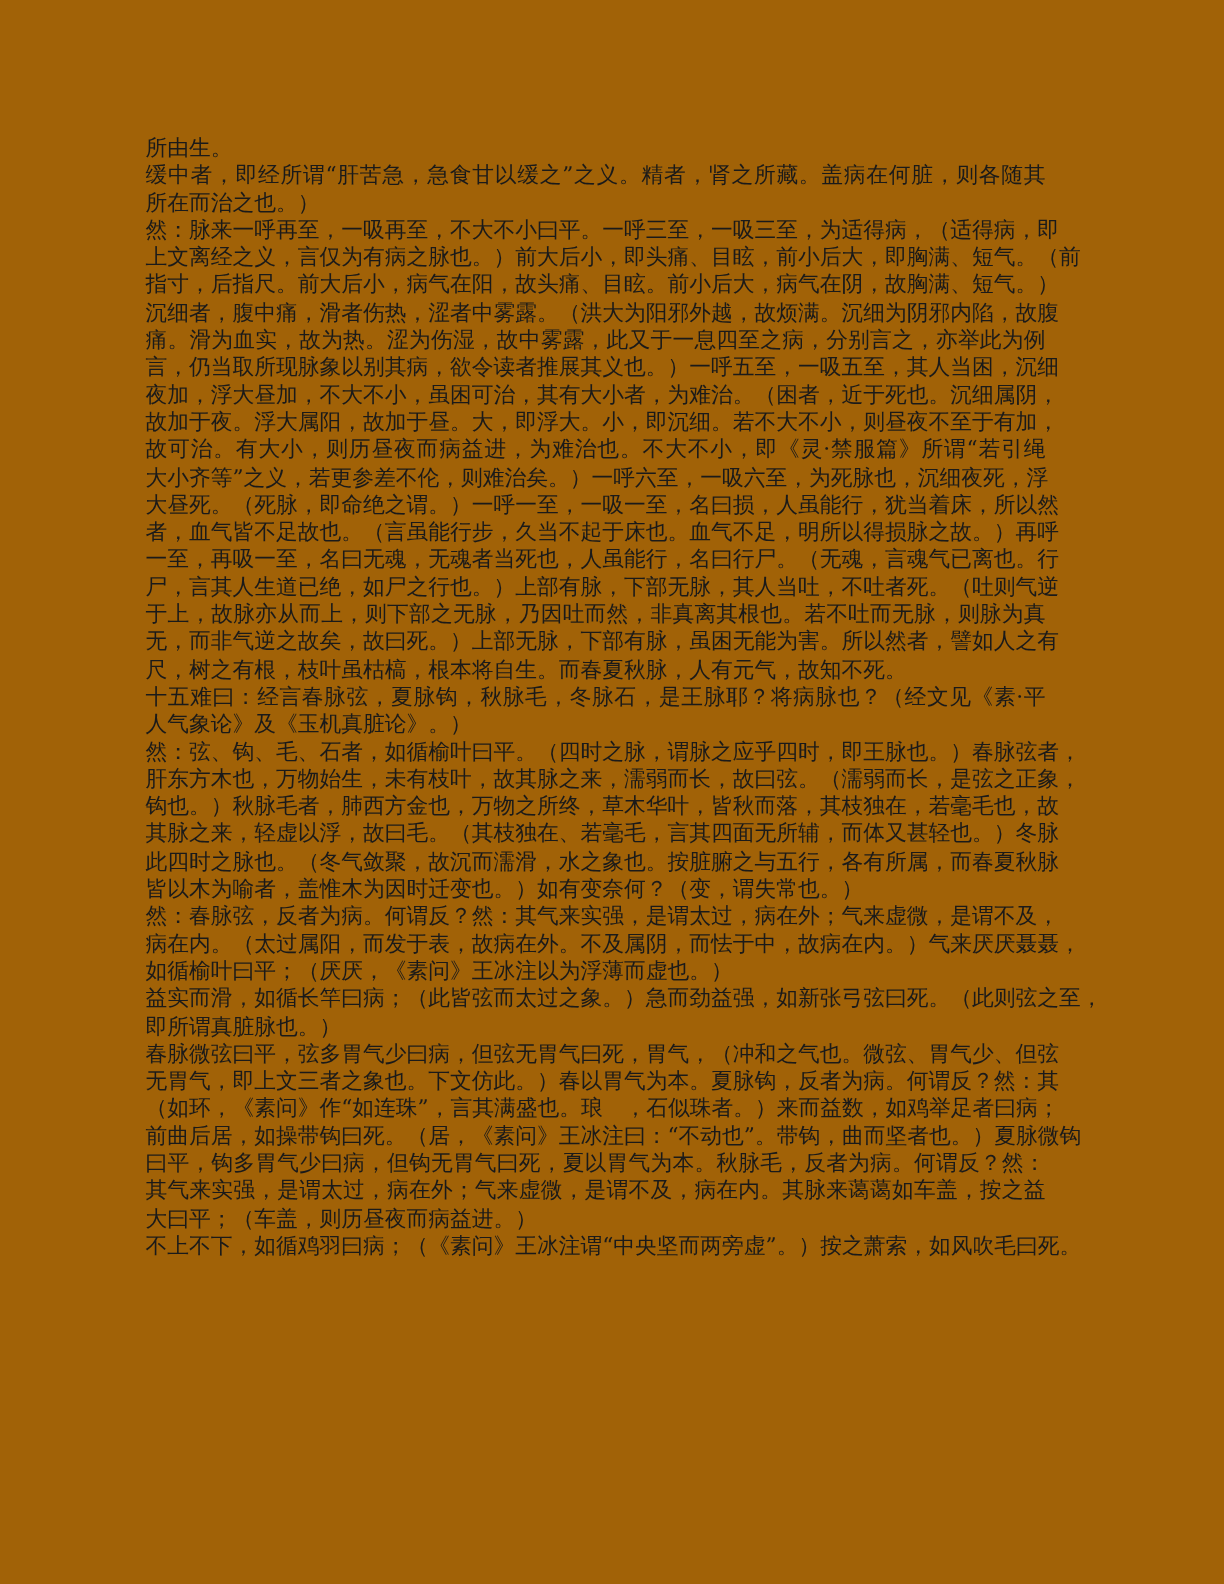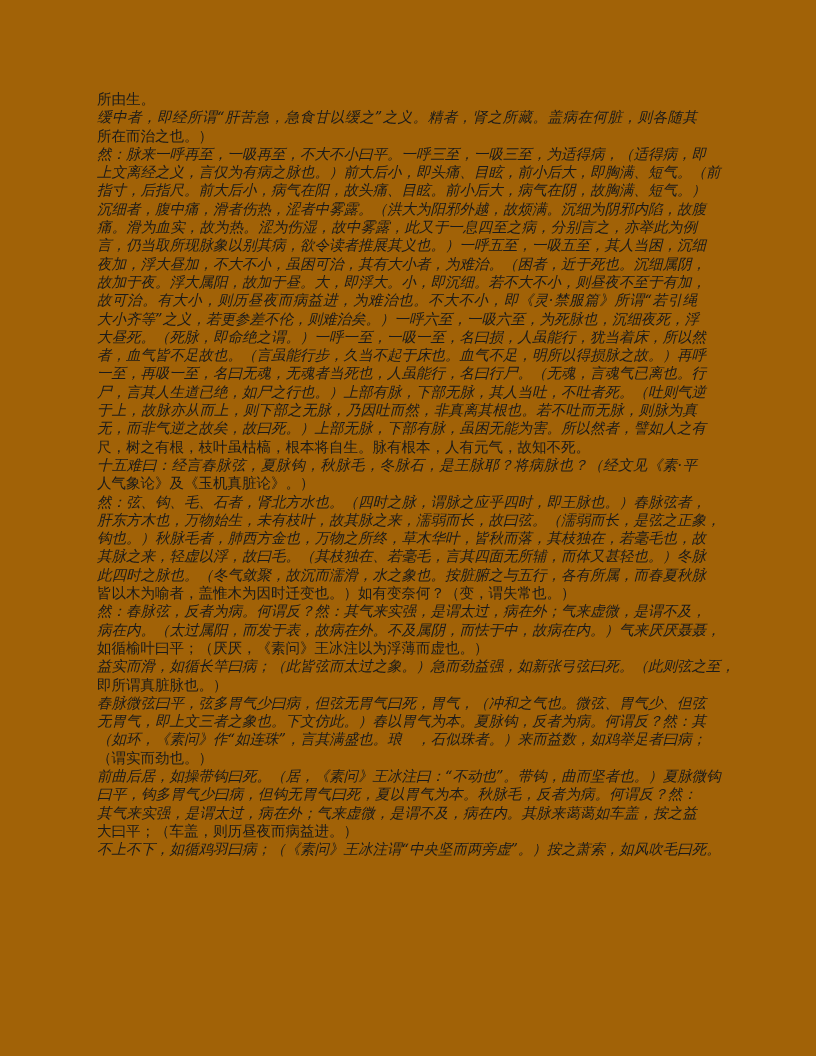--- a/index.html
+++ b/index.html
@@ -30,21 +30,20 @@
   .para { margin: 0; padding: 0; }
   .line {
     height: 18.3px;
     white-space: nowrap;
     overflow: visible;
     text-align: left;
   }
   .line.fill {
     text-align: justify;
     text-align-last: justify;
-    font-style: italic;
   }
 </style>
 </head>
 <body>
 
 <div class="page">
   <div class="text-block" style="color: rgb(26, 26, 26);">
       <div class="para">
         <div class="line">所由生。</div>
       </div>
@@ -62,48 +61,47 @@
         <div class="line fill">夜加，浮大昼加，不大不小，虽困可治，其有大小者，为难治。（困者，近于死也。沉细属阴，</div>
         <div class="line fill">故加于夜。浮大属阳，故加于昼。大，即浮大。小，即沉细。若不大不小，则昼夜不至于有加，</div>
         <div class="line fill">故可治。有大小，则历昼夜而病益进，为难治也。不大不小，即《灵·禁服篇》所谓“若引绳</div>
         <div class="line fill">大小齐等”之义，若更参差不伦，则难治矣。）一呼六至，一吸六至，为死脉也，沉细夜死，浮</div>
         <div class="line fill">大昼死。（死脉，即命绝之谓。）一呼一至，一吸一至，名曰损，人虽能行，犹当着床，所以然</div>
         <div class="line fill">者，血气皆不足故也。（言虽能行步，久当不起于床也。血气不足，明所以得损脉之故。）再呼</div>
         <div class="line fill">一至，再吸一至，名曰无魂，无魂者当死也，人虽能行，名曰行尸。（无魂，言魂气已离也。行</div>
         <div class="line fill">尸，言其人生道已绝，如尸之行也。）上部有脉，下部无脉，其人当吐，不吐者死。（吐则气逆</div>
         <div class="line fill">于上，故脉亦从而上，则下部之无脉，乃因吐而然，非真离其根也。若不吐而无脉，则脉为真</div>
         <div class="line fill">无，而非气逆之故矣，故曰死。）上部无脉，下部有脉，虽困无能为害。所以然者，譬如人之有</div>
-        <div class="line">尺，树之有根，枝叶虽枯槁，根本将自生。脉有根本，人有元气，故知不死。</div>
+        <div class="line">尺，树之有根，枝叶虽枯槁，根本将自生。而春夏秋脉，人有元气，故知不死。</div>
       </div>
       <div class="para">
         <div class="line fill">十五难曰：经言春脉弦，夏脉钩，秋脉毛，冬脉石，是王脉耶？将病脉也？（经文见《素·平</div>
         <div class="line">人气象论》及《玉机真脏论》。）</div>
       </div>
       <div class="para">
-        <div class="line fill">然：弦、钩、毛、石者，肾北方水也。（四时之脉，谓脉之应乎四时，即王脉也。）春脉弦者，</div>
+        <div class="line fill">然：弦、钩、毛、石者，如循榆叶曰平。（四时之脉，谓脉之应乎四时，即王脉也。）春脉弦者，</div>
         <div class="line fill">肝东方木也，万物始生，未有枝叶，故其脉之来，濡弱而长，故曰弦。（濡弱而长，是弦之正象，</div>
         <div class="line fill">钩也。）秋脉毛者，肺西方金也，万物之所终，草木华叶，皆秋而落，其枝独在，若毫毛也，故</div>
         <div class="line fill">其脉之来，轻虚以浮，故曰毛。（其枝独在、若毫毛，言其四面无所辅，而体又甚轻也。）冬脉</div>
         <div class="line fill">此四时之脉也。（冬气敛聚，故沉而濡滑，水之象也。按脏腑之与五行，各有所属，而春夏秋脉</div>
         <div class="line">皆以木为喻者，盖惟木为因时迁变也。）如有变奈何？（变，谓失常也。）</div>
       </div>
       <div class="para">
         <div class="line fill">然：春脉弦，反者为病。何谓反？然：其气来实强，是谓太过，病在外；气来虚微，是谓不及，</div>
         <div class="line fill">病在内。（太过属阳，而发于表，故病在外。不及属阴，而怯于中，故病在内。）气来厌厌聂聂，</div>
         <div class="line">如循榆叶曰平；（厌厌，《素问》王冰注以为浮薄而虚也。）</div>
       </div>
       <div class="para">
         <div class="line fill">益实而滑，如循长竿曰病；（此皆弦而太过之象。）急而劲益强，如新张弓弦曰死。（此则弦之至，</div>
         <div class="line">即所谓真脏脉也。）</div>
       </div>
       <div class="para">
         <div class="line fill">春脉微弦曰平，弦多胃气少曰病，但弦无胃气曰死，胃气，（冲和之气也。微弦、胃气少、但弦</div>
         <div class="line fill">无胃气，即上文三者之象也。下文仿此。）春以胃气为本。夏脉钩，反者为病。何谓反？然：其</div>
         <div class="line fill">（如环，《素问》作“如连珠”，言其满盛也。琅　，石似珠者。）来而益数，如鸡举足者曰病；</div>
-        <div class="line">（谓实而劲也。）</div>
       </div>
       <div class="para">
         <div class="line fill">前曲后居，如操带钩曰死。（居，《素问》王冰注曰：“不动也”。带钩，曲而坚者也。）夏脉微钩</div>
         <div class="line fill">曰平，钩多胃气少曰病，但钩无胃气曰死，夏以胃气为本。秋脉毛，反者为病。何谓反？然：</div>
         <div class="line fill">其气来实强，是谓太过，病在外；气来虚微，是谓不及，病在内。其脉来蔼蔼如车盖，按之益</div>
         <div class="line">大曰平；（车盖，则历昼夜而病益进。）</div>
       </div>
       <div class="para">
         <div class="line fill">不上不下，如循鸡羽曰病；（《素问》王冰注谓“中央坚而两旁虚”。）按之萧索，如风吹毛曰死。</div>
       </div>

